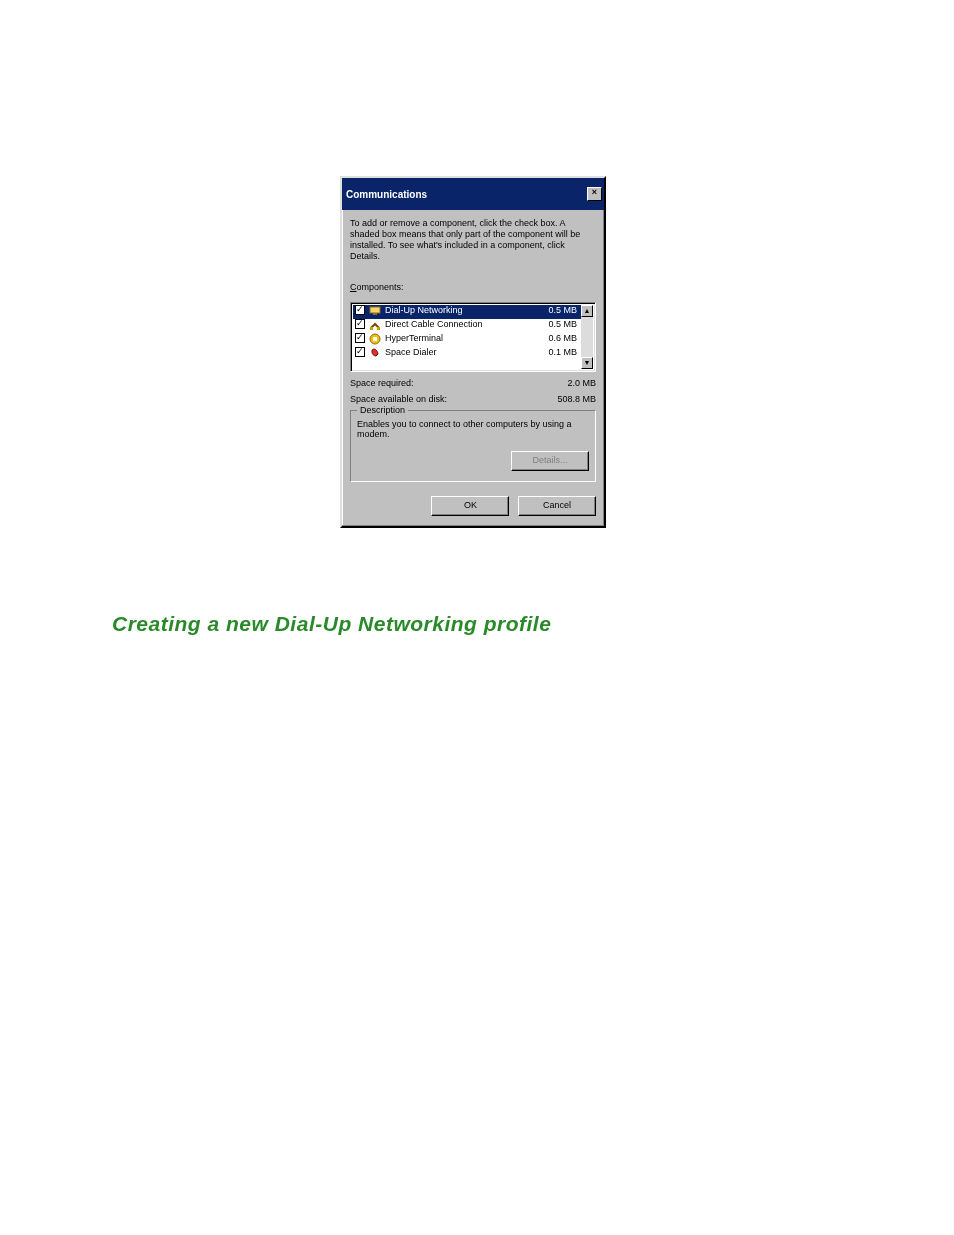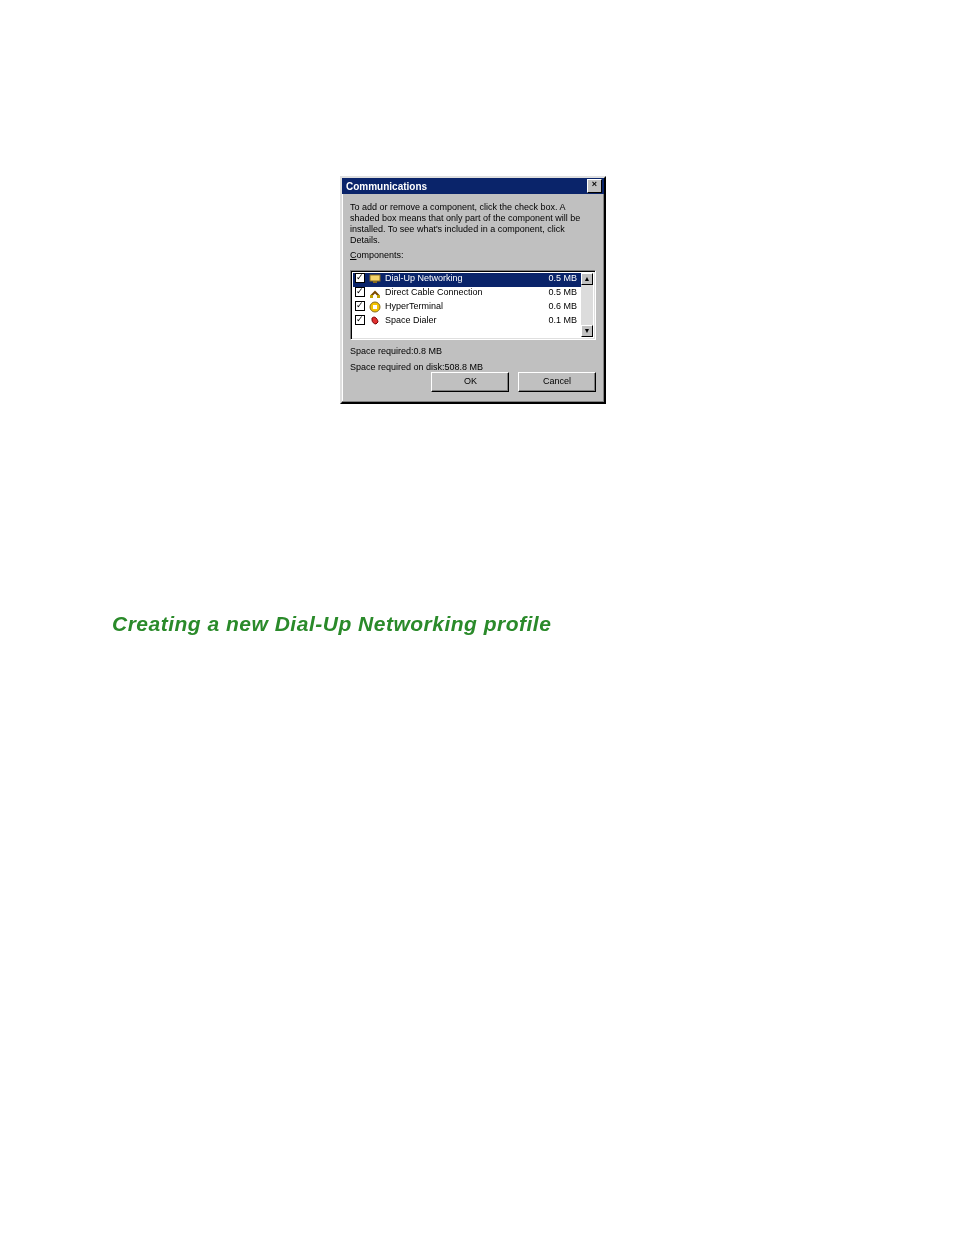--- a/index.html
+++ b/index.html
@@ -28,21 +28,21 @@
     background: #c0c0c0;
     border: 2px solid #000;
     border-top-color: #dfdfdf;
     border-left-color: #dfdfdf;
     box-shadow: inset -1px -1px 0 #808080, inset 1px 1px 0 #ffffff;
     font-family: "MS Sans Serif", Tahoma, sans-serif;
     font-size: 9px;
     color: #000;
   }
   .title-bar {
-    height: 16px;
+    height: 32px;
     background: #0a246a;
     color: #fff;
     display: flex;
     align-items: center;
     justify-content: space-between;
     padding: 0 2px 0 4px;
     font-weight: bold;
     font-size: 10px;
   }
   .title-bar .close-btn {
@@ -57,21 +57,21 @@
     text-align: center;
     color: #000;
     font-weight: bold;
   }
   .dlg-body {
     padding: 8px 8px 10px 8px;
   }
   .instr {
     font-size: 9px;
     line-height: 11px;
-    margin-bottom: 4px;
+    margin-bottom: 20px;
   }
   .label-components {
     font-size: 9px;
     margin-bottom: 10px;
   }
   .label-components u { text-decoration: underline; }
 
   .list-box {
     background: #fff;
     border: 1px solid #808080;
@@ -139,21 +139,21 @@
     box-sizing: border-box;
     font-size: 7px;
     text-align: center;
     line-height: 9px;
   }
   .list-box .sb .btn.up { top: 0; }
   .list-box .sb .btn.dn { bottom: 0; }
 
   .space-row {
     display: flex;
-    justify-content: flex-start;
+    justify-content: space-between;
     font-size: 9px;
     margin-top: 6px;
   }
 
   .desc-group {
     margin-top: 6px;
     border: 1px solid #808080;
     border-right-color: #fff;
     border-bottom-color: #fff;
     padding: 8px 6px 10px 6px;
@@ -181,20 +181,21 @@
     border-top-color: #fff;
     border-left-color: #fff;
     box-shadow: inset -1px -1px 0 #808080;
     padding: 0 8px;
     margin-left: 6px;
   }
   .winbtn.disabled { color: #808080; }
 
   .okcancel-row {
     text-align: right;
+    margin-top: 14px;
   }
 
   
   .ico svg { width: 12px; height: 12px; display: block; }
 
   
   .section-heading {
     position: absolute;
     left: 112px;
     top: 612px;
@@ -277,27 +278,34 @@
 
         </div>
         <div class="sb">
           <div class="btn up">▲</div>
           <div class="btn dn">▼</div>
         </div>
       </div>
 
       <div class="space-row">
         <span>Space required:</span>
-        <span>0.8 MB</span>
+        <span>2.0 MB</span>
       </div>
       <div class="space-row">
-        <span>Space required on disk:</span>
+        <span>Space available on disk:</span>
         <span>508.8 MB</span>
       </div>
 
+      <div class="desc-group">
+        <span class="legend">Description</span>
+        <div class="desc-text">Enables you to connect to other computers by using a modem.</div>
+        <div class="details-row">
+          <span class="winbtn disabled">Details...</span>
+        </div>
+      </div>
 
       <div class="okcancel-row">
         <span class="winbtn">OK</span>
         <span class="winbtn">Cancel</span>
       </div>
 
     </div>
   </div>
 
   <div class="section-heading">Creating a new Dial-Up Networking profile</div>

